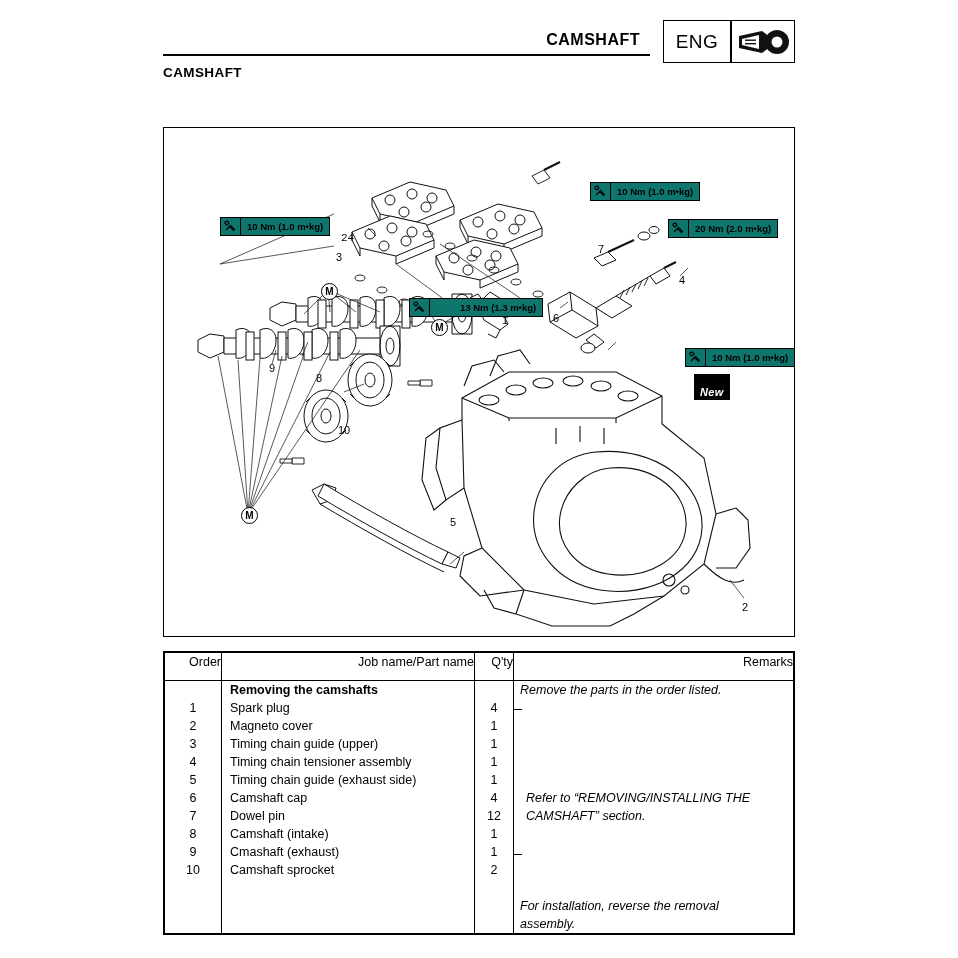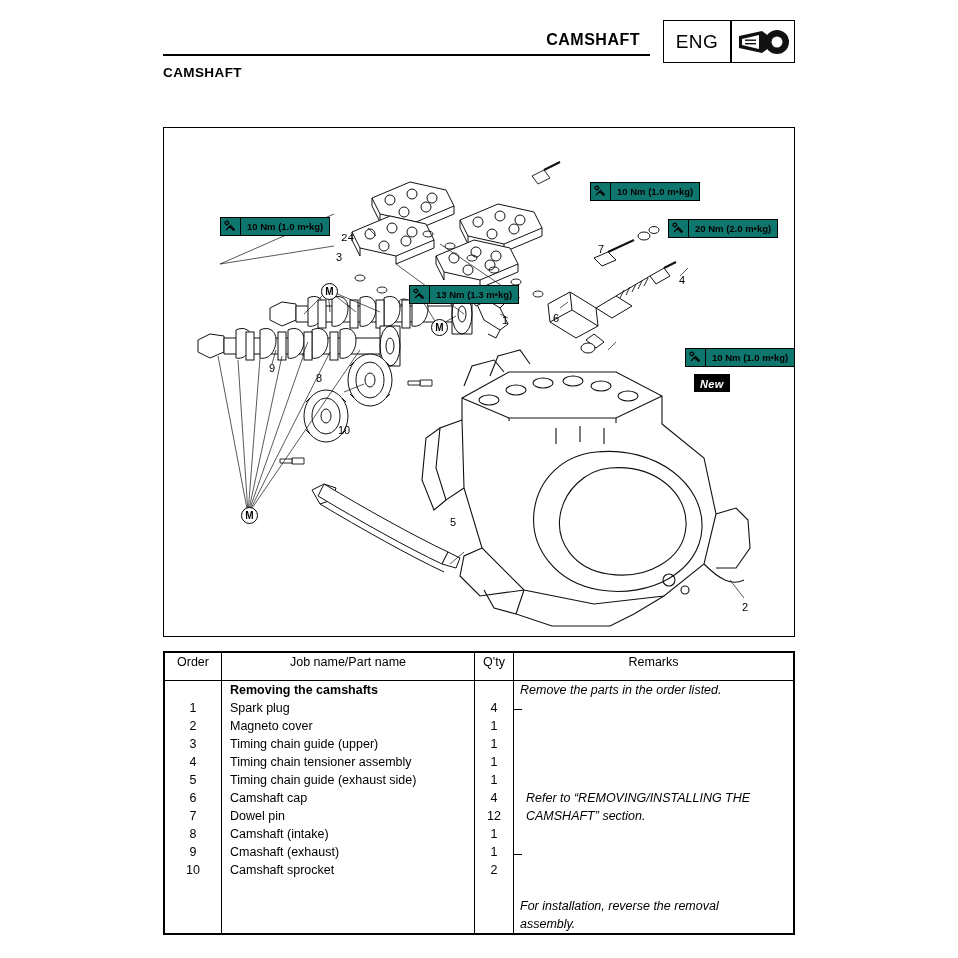--- a/index.html
+++ b/index.html
@@ -117,21 +117,21 @@
     align-items: center;
     white-space: nowrap;
   }
   .newtag {
     position: absolute;
     background: #000;
     color: #fff;
     font-size: 11px;
     font-weight: bold;
     font-style: italic;
-    padding: 4px 6px 2px 6px;
+    padding: 12px 6px 2px 6px;
     letter-spacing: 0.3px;
   }
   .mmark {
     position: absolute;
     width: 15px;
     height: 15px;
     border: 1.3px solid #000;
     border-radius: 50%;
     background: #fff;
     font-size: 10px;
@@ -160,21 +160,21 @@
     border-collapse: collapse;
     width: 100%;
   }
   .table th, .table td {
     border: 1px solid #000;
     padding: 0;
     font-weight: normal;
     vertical-align: top;
   }
   .th-row th {
-    text-align: center;
+    text-align: right;
     height: 22px;
     font-size: 12.5px;
     font-weight: normal;
     padding: 2px 0 3px 0;
   }
   .col-order { width: 56px; }
   .col-job   { width: 252px; }
   .col-qty   { width: 38px; }
   .col-rem   { width: auto; }
 
@@ -466,21 +466,21 @@
 
     <div class="torque" style="left:504px; top:91px;">
       <div class="wrench">
         <svg width="13" height="13" viewBox="0 0 13 13">
             <path d="M2 10 L7 5 M1 2 L3.5 1 L5 3 L3 5 L1 3.5 Z M6.5 5.5 L10.5 9.5 L9.5 10.5 L5.5 6.5 Z" stroke="#000" stroke-width="1.1" fill="none"></path>
           </svg>
       </div>
       <div class="val">20 Nm (2.0 m•kg)</div>
     </div>
 
-    <div class="torque" style="left:245px; top:157px;">
+    <div class="torque" style="left:245px; top:170px;gap:24px;">
       <div class="wrench">
         <svg width="13" height="13" viewBox="0 0 13 13">
             <path d="M2 10 L7 5 M1 2 L3.5 1 L5 3 L3 5 L1 3.5 Z M6.5 5.5 L10.5 9.5 L9.5 10.5 L5.5 6.5 Z" stroke="#000" stroke-width="1.1" fill="none"></path>
           </svg>
       </div>
       <div class="val">13 Nm (1.3 m•kg)</div>
     </div>
 
     <div class="torque" style="left:521px; top:220px;">
       <div class="wrench">

